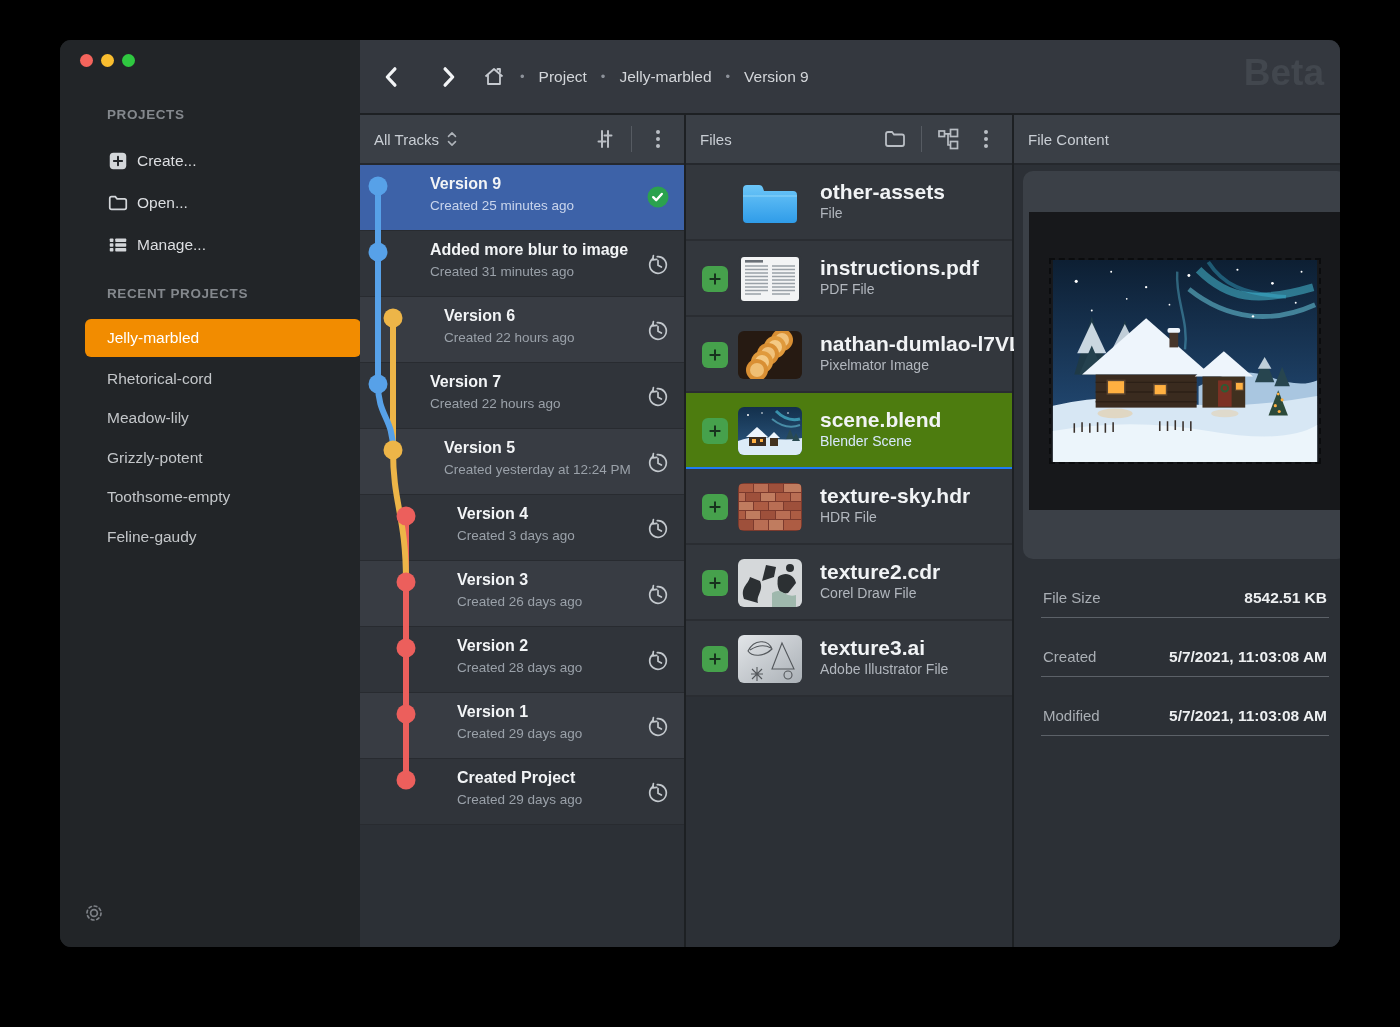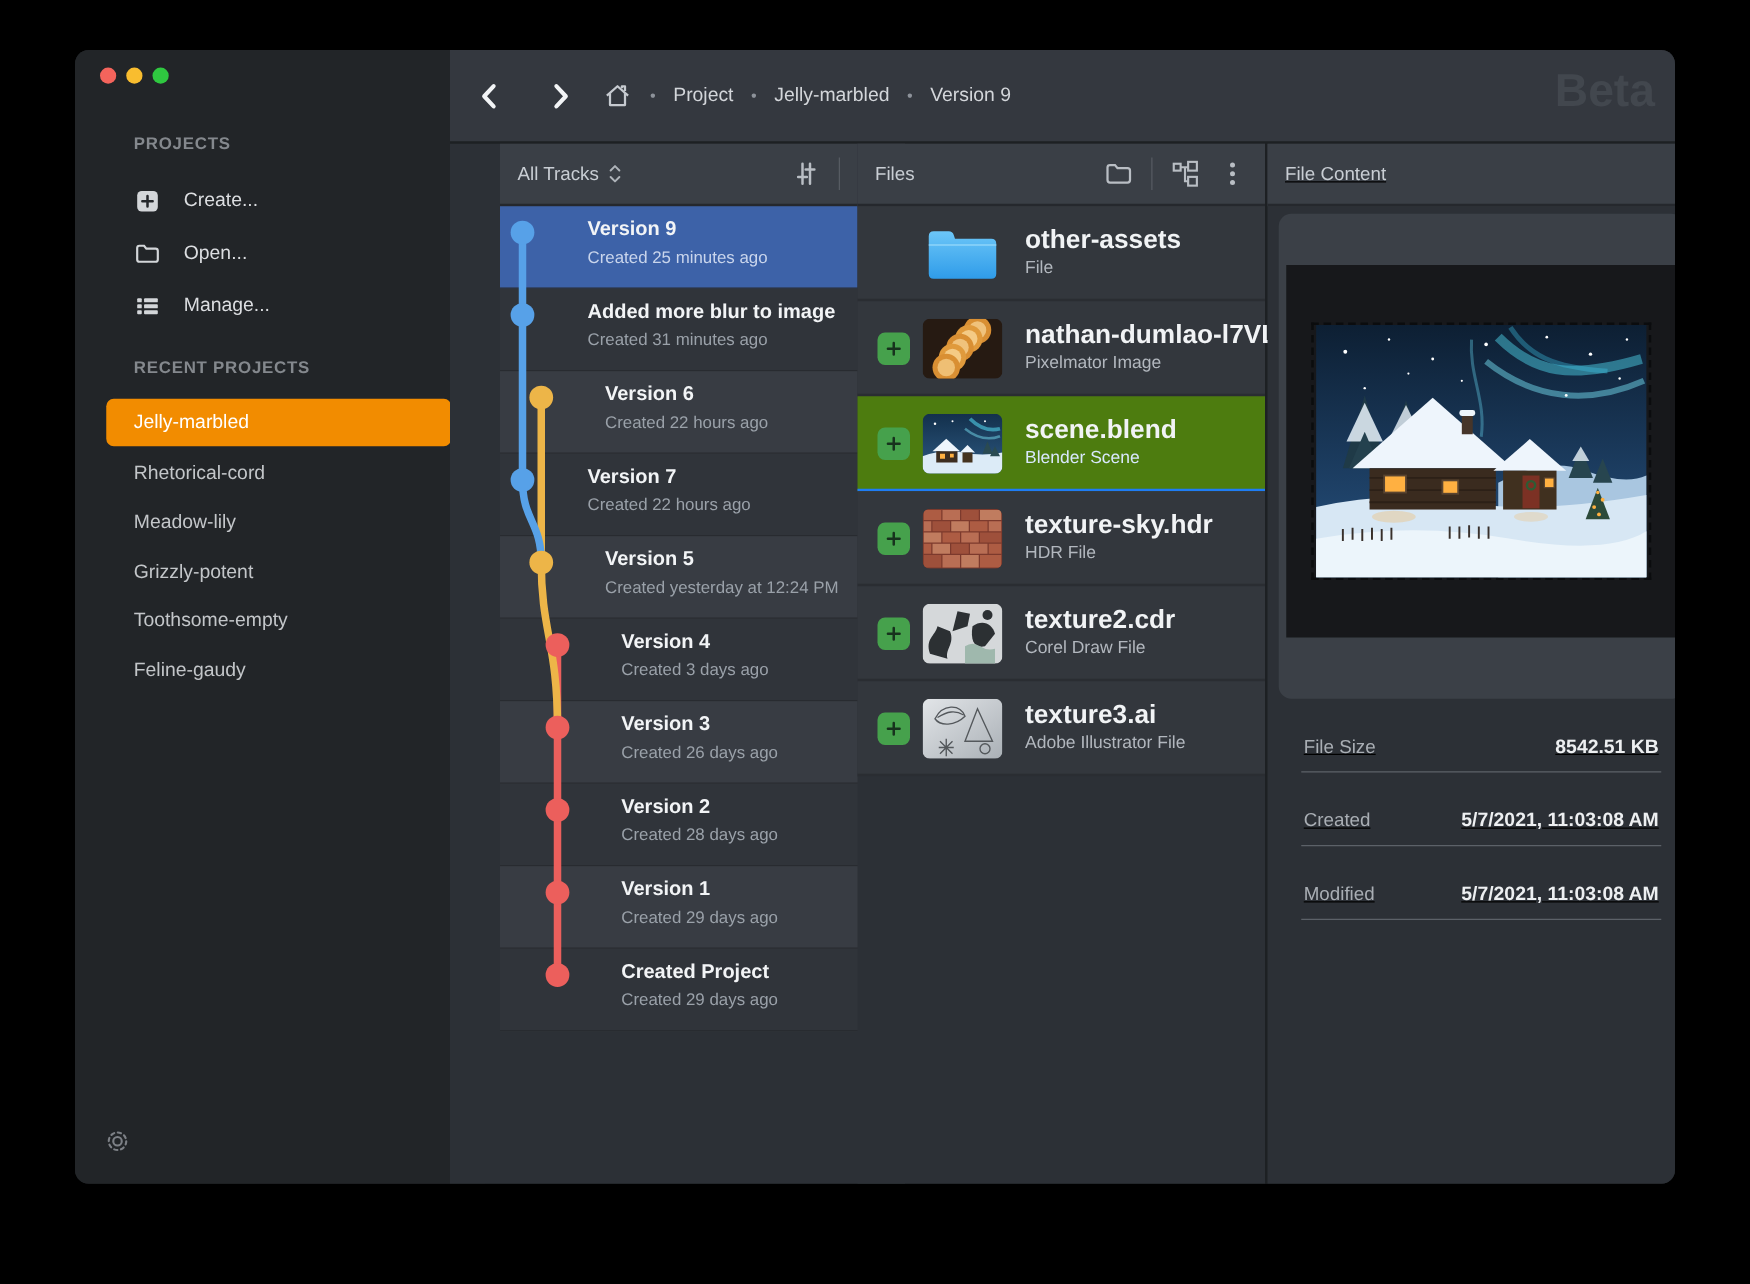--- a/index.html
+++ b/index.html
@@ -8,43 +8,43 @@
   .window{position:absolute;left:60px;top:40px;width:1280px;height:907px;background:#202327;
           border-radius:11px;overflow:hidden;box-shadow:0 24px 70px rgba(0,0,0,.6);}
   
   .sidebar{position:absolute;left:0;top:0;width:328px;height:100%;background:#222528;}
   .lights{position:absolute;left:20px;top:14px;display:flex;gap:8px;}
   .light{width:13px;height:13px;border-radius:50%;}
   .light.red{background:#f4645c}.light.yellow{background:#f9bd2f}.light.green{background:#2fc840}
   .side-head{color:#84888d;font-size:13.5px;font-weight:700;letter-spacing:.6px;margin:0 0 0 47px;}
   .ph{position:absolute;top:67px;left:0;right:0;}
   .rh{position:absolute;top:246px;left:0;right:0;}
-  .side-act{position:absolute;left:47px;display:flex;align-items:center;gap:18px;color:#dcdee1;
+  .side-act{position:absolute;left:47px;display:flex;align-items:center;gap:8px;color:#dcdee1;
             font-size:15.5px;cursor:default;}
   .side-act .sic{width:22px;height:22px;display:inline-flex;}
   .act0{top:110px}.act1{top:152px}.act2{top:194px}
   .recent-item{position:absolute;left:47px;right:30px;height:38px;display:flex;align-items:center;
                color:#c3c6c9;font-size:15.5px;}
   .recent-item.sel{left:25px;right:27px;background:#F28C00;border-radius:6px;color:#fff;
                    padding-left:22px;font-weight:400;}
   .ri0{top:279px}.ri1{top:320px}.ri2{top:359px}.ri3{top:399px}.ri4{top:438px}.ri5{top:478px}
   .gear{position:absolute;left:22px;bottom:22px;width:24px;height:24px;opacity:.85;}
   
   .main{position:absolute;left:300px;top:0;right:0;bottom:0;background:#1d2023;}
   .topbar{position:absolute;left:0;top:0;right:0;height:73px;background:#34383f;display:flex;
           align-items:center;padding:0 18px;gap:12px;box-sizing:border-box;}
   .navbtn{width:28px;height:28px;display:inline-flex;}
   .crumb{color:#d3d6da;font-size:15.5px;}
   .dot-sep{color:#8d929a;font-size:13px;padding:0 2px;}
   .beta{position:absolute;right:16px;top:12px;font-size:37px;font-weight:700;color:#42474e;}
   .cols{position:absolute;left:0;top:75px;right:0;bottom:0;}
   .col{position:absolute;top:0;bottom:0;background:#2c3036;}
-  .col-timeline{left:0;width:324px;padding-left:40px;}
+  .col-timeline{left:0;width:324px;}
   .col-files{left:326px;width:326px;}
-  .col-content{left:654px;width:342px;text-decoration:underline;}
+  .col-content{left:654px;width:342px;}
   .colheader{height:50px;background:#3a3f46;border-bottom:2px solid #25282d;display:flex;
              align-items:center;padding:0 14px;color:#c9ced4;font-size:15px;box-sizing:border-box;}
   .sp{flex:1}
   .hicon{width:24px;height:24px;display:inline-flex;margin-left:14px;}
   .vdiv{width:1px;height:26px;background:#565b62;margin-left:14px;}
   .sortg{width:14px;height:22px;margin-left:6px;display:inline-flex;}
   
   .trows{position:relative;}
   .trow{height:66px;box-sizing:border-box;padding:10px 46px 0 70px;position:relative;
         box-shadow:inset 0 -1px 0 #282b30;}
@@ -375,20 +375,40 @@
                     </linearGradient>
                   </defs>
                   <path d="M5 12q0-4 4-4h12q3 0 4 3l1 3h29q4 0 4 4v24q0 4-4 4H9q-4 0-4-4Z" fill="url(#fl)"></path>
                   <path d="M5 19h54" stroke="#8ed5fa" stroke-width="1.2"></path>
                 </svg>
             </span>
             <div class="fname">other-assets</div>
             <div class="ftype">File</div>
           </div>
 
+          <div class="frow">
+            <span class="plus">
+              <svg width="16" height="16" viewBox="0 0 24 24">
+                  <path d="M12 5v14M5 12h14" stroke="#17321d" stroke-width="3" stroke-linecap="round"></path>
+                </svg>
+            </span>
+            <span class="thumb">
+              <svg viewBox="0 0 64 48">
+                  <rect width="64" height="48" fill="#33373d"></rect>
+                  <rect x="3" y="2" width="58" height="44" rx="3" fill="#f3f4f5"></rect>
+                  <rect x="7" y="5" width="18" height="2.6" fill="#6a7077"></rect>
+                  <g stroke="#9aa1a8" stroke-width="1.3">
+                    <path d="M7 11h23M7 14.5h23M7 18h23M7 21.5h23M7 25h23M7 28.5h23M7 32h23M7 35.5h23M7 39h16"></path>
+                    <path d="M34 11h23M34 14.5h23M34 18h23M34 21.5h23M34 25h23M34 28.5h23M34 32h23M34 35.5h23M34 39h18"></path>
+                  </g>
+                </svg>
+            </span>
+            <div class="fname">instructions.pdf</div>
+            <div class="ftype">PDF File</div>
+          </div>
 
           <div class="frow">
             <span class="plus">
               <svg width="16" height="16" viewBox="0 0 24 24">
                   <path d="M12 5v14M5 12h14" stroke="#17321d" stroke-width="3" stroke-linecap="round"></path>
                 </svg>
             </span>
             <span class="thumb">
               <svg viewBox="0 0 64 48">
                   <rect width="64" height="48" fill="#261a12"></rect>

